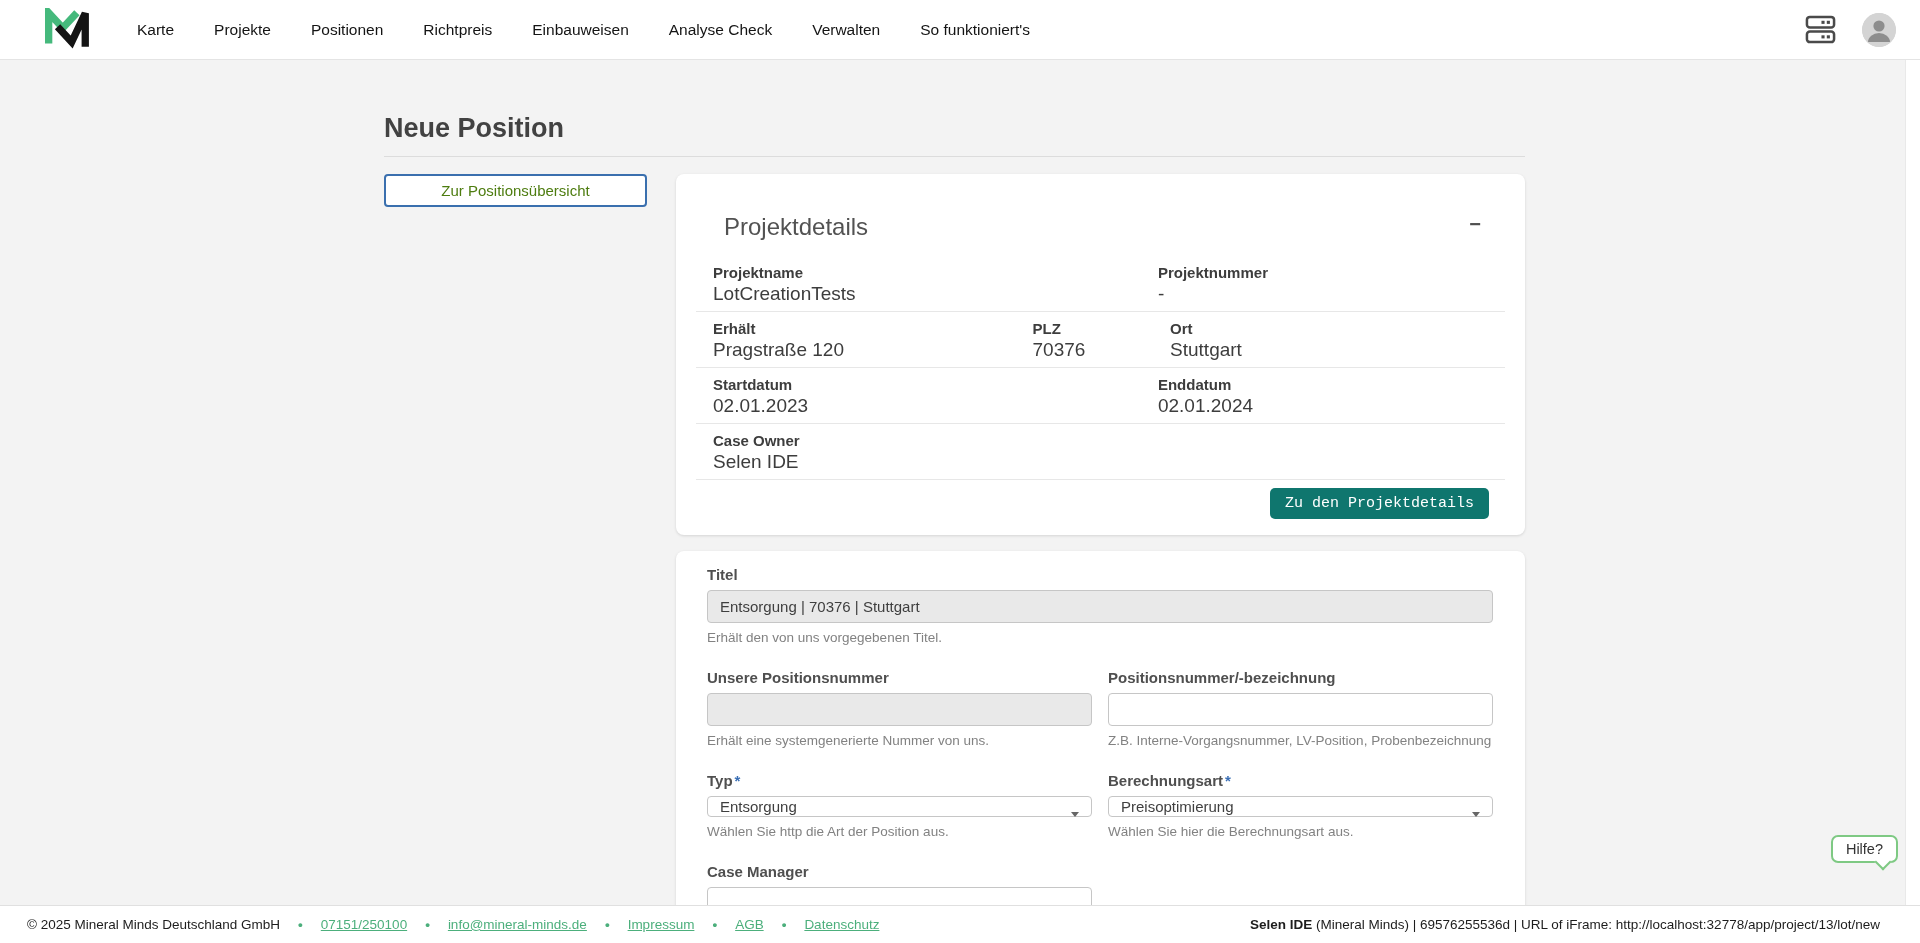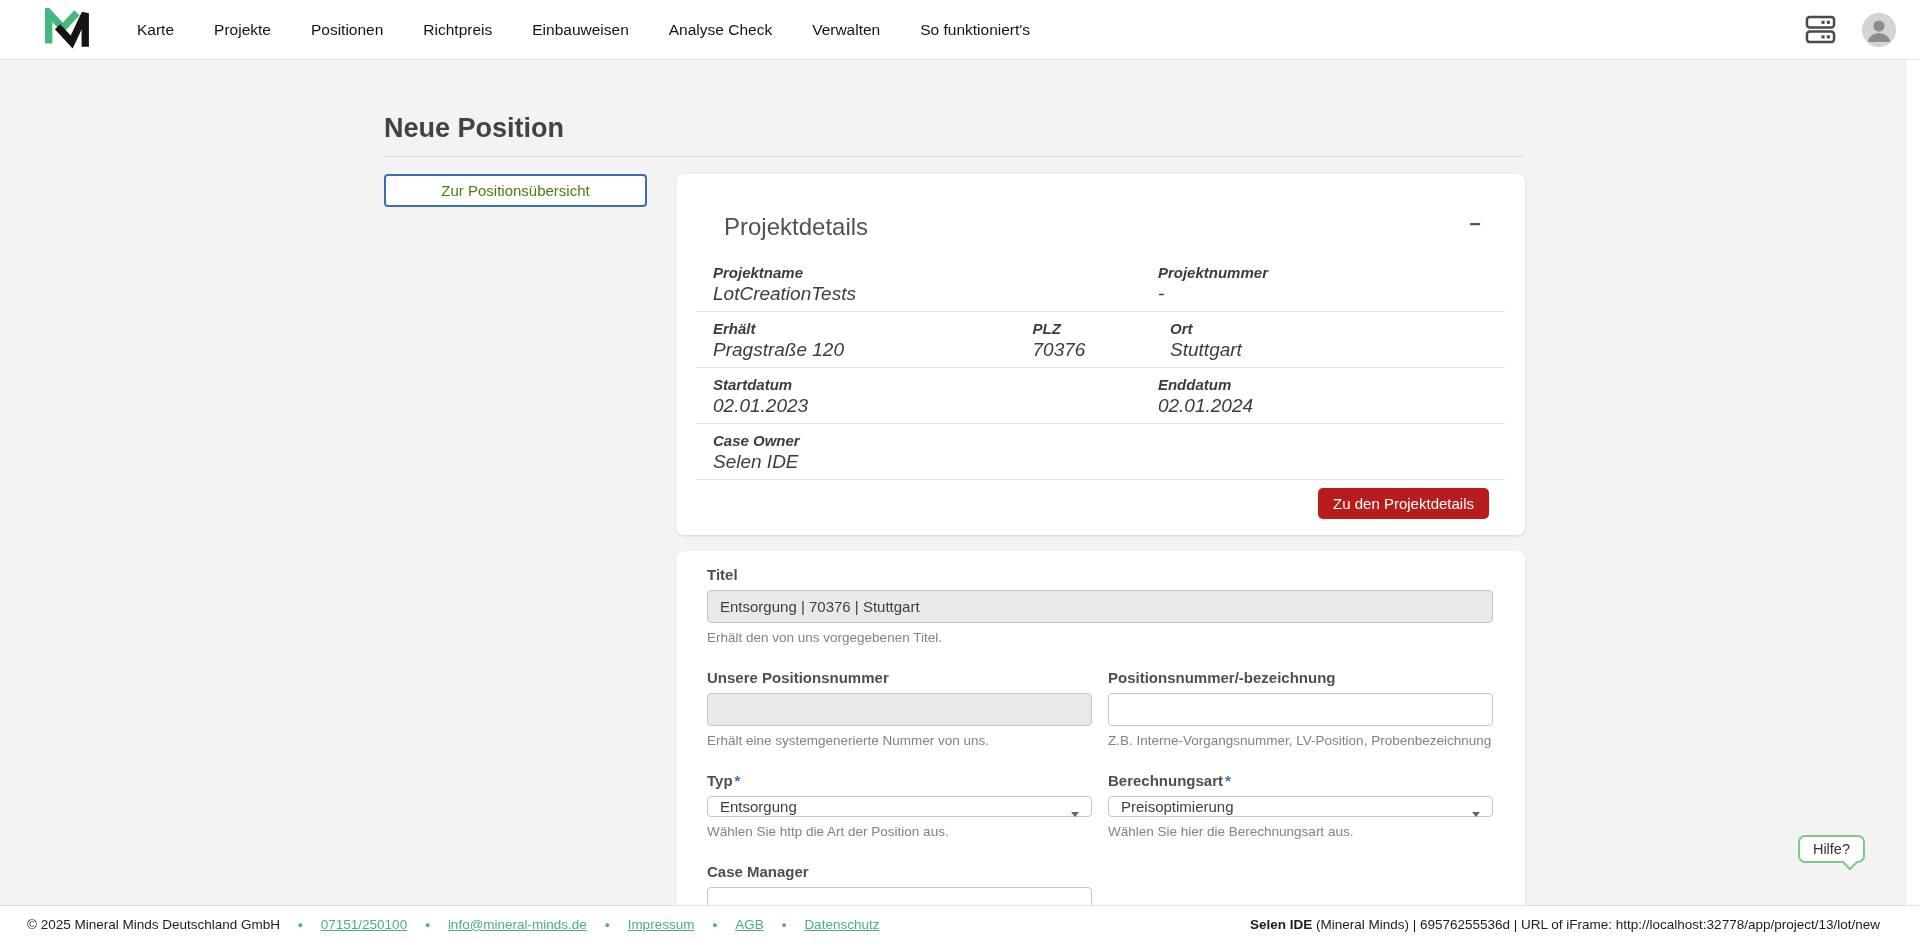--- a/index.html
+++ b/index.html
@@ -34,39 +34,39 @@
   .title-divider { border:none; border-top:1px solid #dcdcdc; margin-top:12px; margin-bottom:17px; }
   .cols { display:flex; gap:29px; align-items:flex-start; }
   .left-col { width:263px; flex:0 0 auto; }
   .right-col { width:849px; flex:0 0 auto; }
 
   .btn-outline {
     width:100%; height:33px; background:#ffffff; border:2px solid #3a6fae; border-radius:4px;
     color:#4d7c0f; font-size:15px; font-family:inherit; cursor:pointer;
   }
   .btn-primary {
-    background:#b91c1c; border:none; border-radius:5px; color:#ffffff;
-    font-size:15px; font-family:Liberation Sans, sans-serif; padding:7px 15px; cursor:pointer;
+    background:#0f766e; border:none; border-radius:5px; color:#ffffff;
+    font-size:15px; font-family:Liberation Mono, monospace; padding:7px 15px; cursor:pointer;
   }
 
   .card {
     background:#ffffff; border-radius:8px; box-shadow:0 1px 3px rgba(0,0,0,.13);
   }
 
   
   .card-proj { padding-top:38px; }
   .card-head { display:flex; justify-content:space-between; align-items:flex-start; margin:0 40px 14px 48px; }
   .card-title { font-size:24px; font-weight:400; color:#525252; line-height:30px;text-align:center; }
   .collapse-btn { font-size:20px; font-weight:700; color:#4f4f4f; cursor:pointer; line-height:20px; padding:2px 4px; }
   .details { margin:0 20px; }
   .drow { display:grid; border-bottom:1px solid #e7e7e7; padding:7px 0; }
   .drow.r1, .drow.r3 { grid-template-columns:55% 45%; }
   .drow.r2 { grid-template-columns:39.5% 17% 43.5%; }
   .drow.r4 { grid-template-columns:100%; }
-  .dcell { padding-left:17px;font-style:italic; }
+  .dcell { padding-left:17px; }
   .dlabel { font-size:15px; font-weight:700; color:#3d3d3d; line-height:19px; }
   .dvalue { font-size:19px; color:#3d3d3d; line-height:20px; margin-top:2px; }
   .card-actions { text-align:right; padding:8px 36px 16px 0; }
 
   
   .card-form { margin-top:16px; padding:14px 32px 80px 31px; }
   .fgroup { }
   .flabel { font-size:15px; font-weight:600; color:#4f4f4f; line-height:19px; margin-bottom:6px; }
   .req { color:#3a6fb5; font-weight:700; margin-left:2px; }
   .tinput {
@@ -81,21 +81,21 @@
     background:#ffffff; font-size:15px; color:#3f3f3f; display:flex; align-items:center;
     padding:0 30px 0 12px; cursor:pointer;
   }
   .caret {
     position:absolute; right:12px; top:15px; width:0; height:0;
     border-left:4.5px solid transparent; border-right:4.5px solid transparent; border-top:5.5px solid #666;
   }
 
   
   .help-bubble {
-    position:absolute; top:835px; right:55px; z-index:18;
+    position:absolute; top:835px; right:22px; z-index:18;
     background:#ffffff; border:2px solid #7ec983; border-radius:7px;
     padding:4px 13px; font-size:14.5px; font-weight:500; color:#333; cursor:pointer;
   }
   .help-bubble::after {
     content:""; position:absolute; right:7px; bottom:-7px; width:10px; height:10px;
     background:#ffffff; border-right:2px solid #7ec983; border-bottom:2px solid #7ec983;
     transform:rotate(45deg);
   }
 
   

